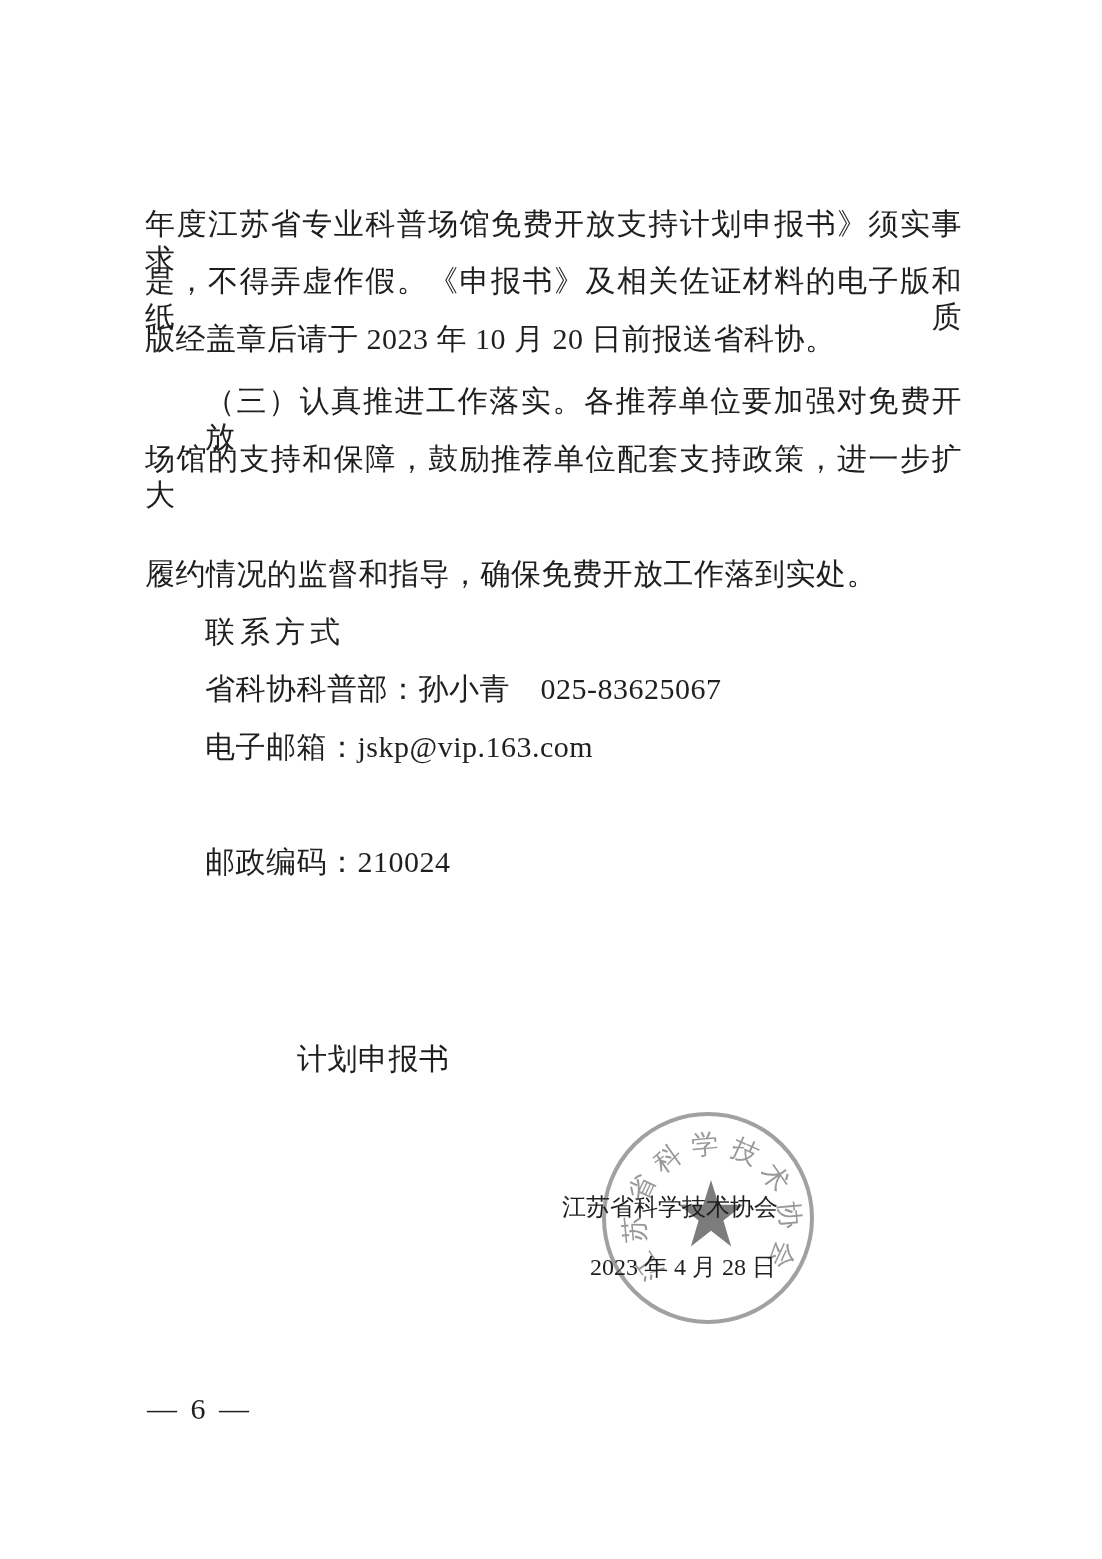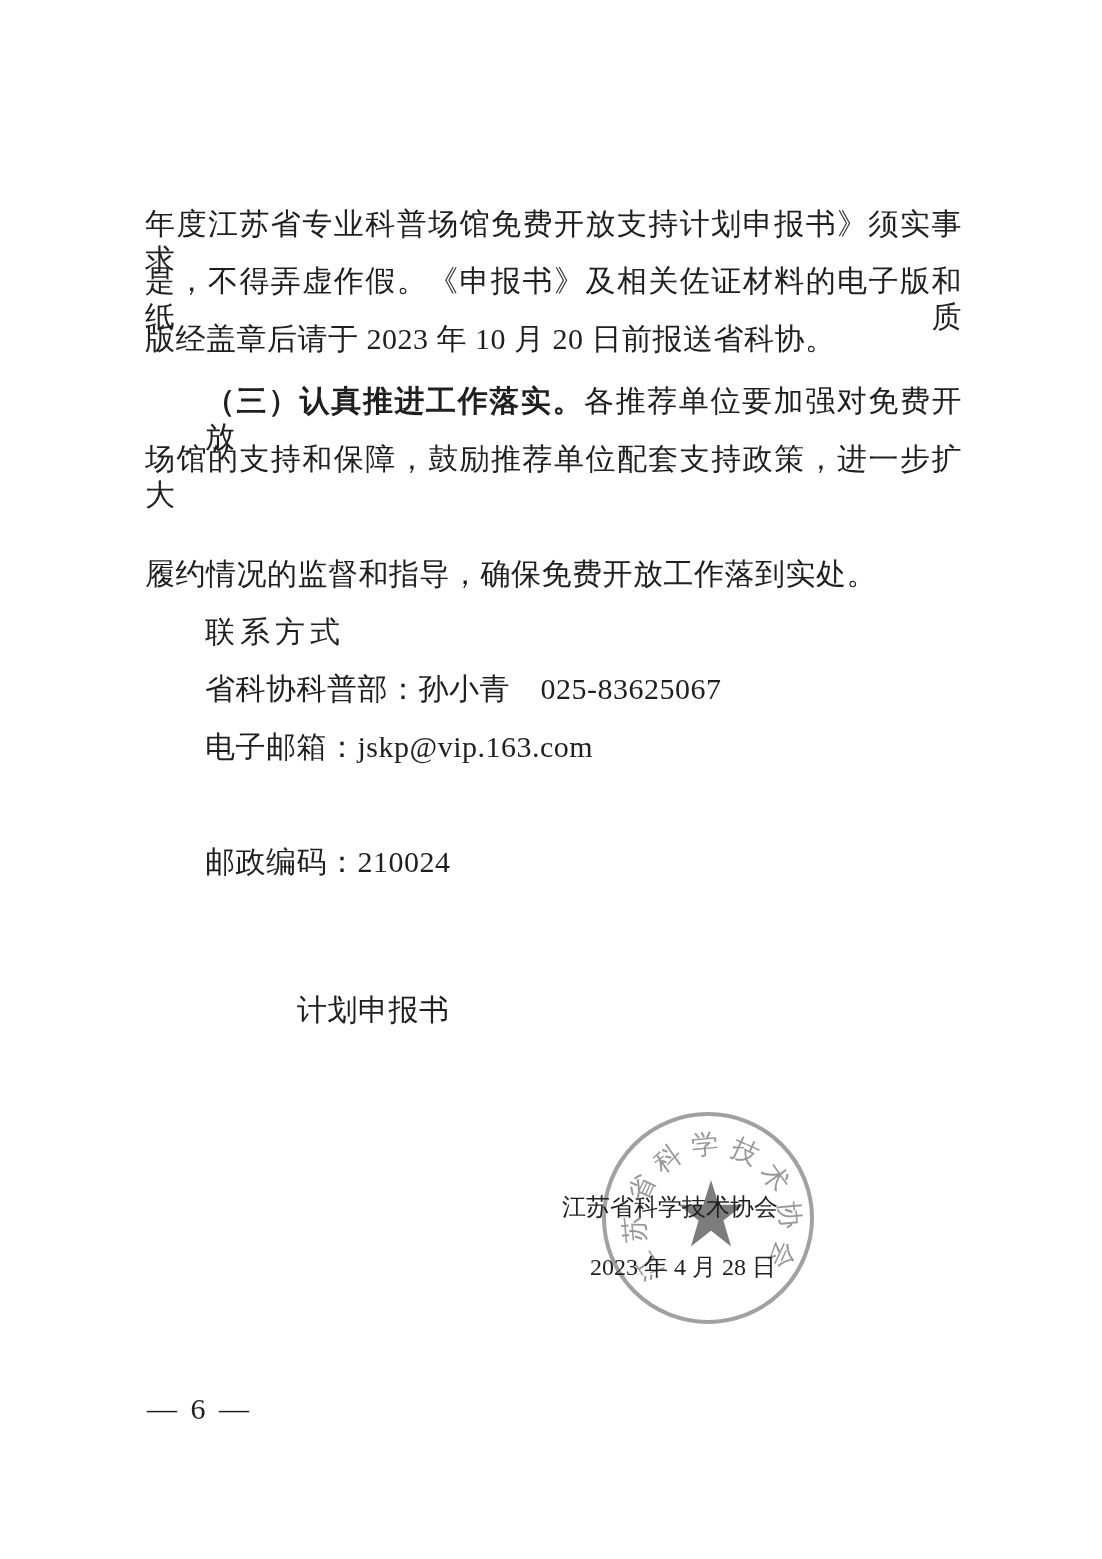--- a/index.html
+++ b/index.html
@@ -27,21 +27,21 @@
   .just {
     text-align: justify;
     text-align-last: justify;
     text-justify: inter-character;
   }
   .indent {
     padding-left: 60px;
     width: 757px;
     box-sizing: content-box;
   }
-  .bold { font-weight: bold; }
+  .bold { font-weight: normal; }
   .contact-heading {
     font-weight: normal;
     letter-spacing: 5px;
   }
   .attach-cont {
     left: 297px;
     width: 665px;
   }
   .sig {
     position: absolute;
@@ -118,20 +118,20 @@
     <span class="bold">（三）认真推进工作落实。</span><span>各推荐单位要加强对免费开放</span>
   </div>
   <div class="line just" style="top:441px">场馆的支持和保障，鼓励推荐单位配套支持政策，进一步扩大</div>
   <div class="line" style="top:556px">履约情况的监督和指导，确保免费开放工作落到实处。</div>
 
   <div class="line indent contact-heading" style="top:614px">联系方式</div>
   <div class="line indent" style="top:671px">省科协科普部：孙小青　025-83625067</div>
   <div class="line indent" style="top:729px">电子邮箱：jskp@vip.163.com</div>
   <div class="line indent" style="top:844px">邮政编码：210024</div>
 
-  <div class="line attach-cont" style="top:992px">计划申报书</div>
+  <div class="line attach-cont" style="top:1041px">计划申报书</div>
 
   <div class="sig" style="left:562px; top:1189px">江苏省科学技术协会</div>
   <div class="sig" style="left:590px; top:1249px">2023 年 4 月 28 日</div>
 
   <div class="page-number">— 6 —</div>
 
 </div>
 
 </body></html>

